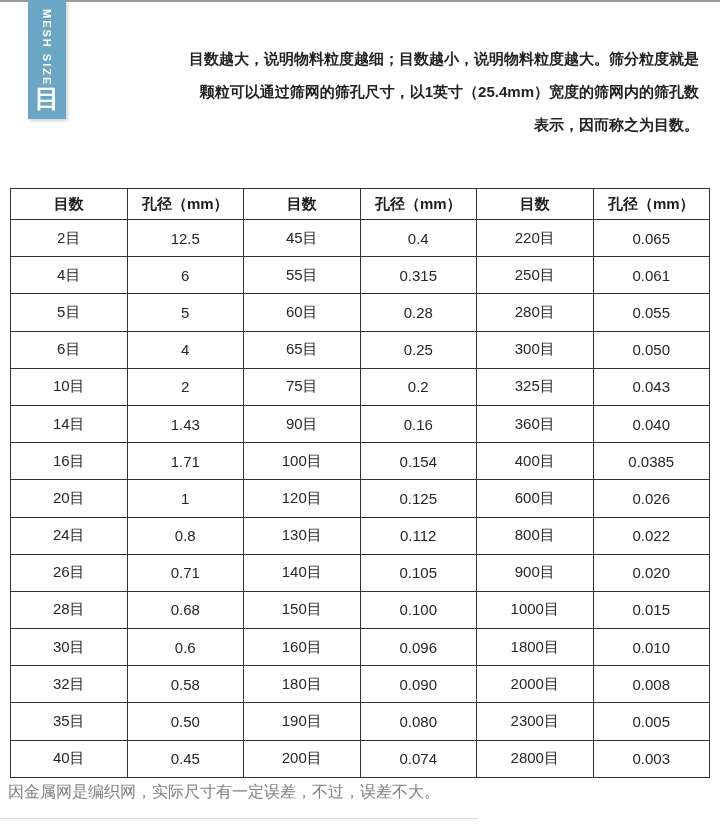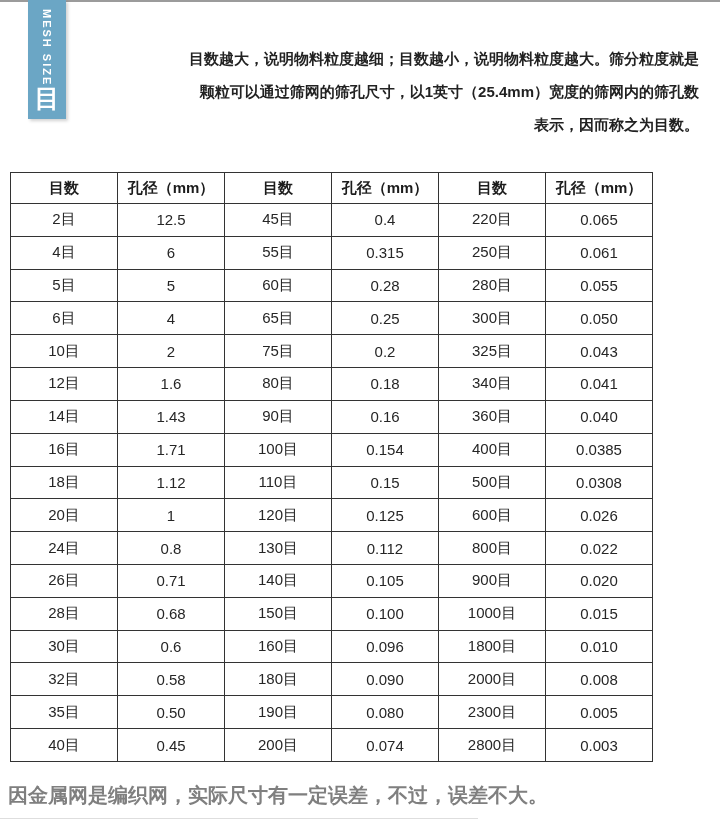--- a/index.html
+++ b/index.html
@@ -44,22 +44,22 @@
     position: absolute; left: 121px; top: 42px;
     width: 578px;
     font-size: 15px;
     font-weight: 700;
     color: #222222;
     line-height: 33px;
     text-align: right;
   }
   .intro .line { white-space: nowrap; }
   table.mesh-table {
-    position: absolute; left: 10px; top: 172px;
-    width: 643px; height: 590px;
+    position: absolute; left: 10px; top: 188px;
+    width: 700px; height: 590px;
     border-collapse: collapse;
     table-layout: fixed;
   }
   table.mesh-table th, table.mesh-table td {
     border: 1.5px solid #333333;
     text-align: center;
     vertical-align: middle;
     font-size: 15px;
     padding: 0;
     width: 16.666%;
@@ -68,22 +68,22 @@
     height: 31px;
     font-weight: 700;
     color: #1c1c1c;
   }
   table.mesh-table td {
     font-weight: 400;
     color: #262626;
   }
   .footer-note {
     position: absolute; left: 8px; top: 782px;
-    font-size: 20px;
-    font-weight: 700;
+    font-size: 16px;
+    font-weight: 400;
     color: #7f7f7f;
     white-space: nowrap;
   }
   .bottom-line {
     position: absolute; left: 0; top: 818px;
     width: 478px; height: 1px;
     background: #dedede;
   }
 </style>
 </head>
@@ -148,52 +148,36 @@
       </tr>
       <tr>
         <td>10目</td>
         <td>2</td>
         <td>75目</td>
         <td>0.2</td>
         <td>325目</td>
         <td>0.043</td>
       </tr>
       <tr>
-        <td>12目</td>
-        <td>1.6</td>
-        <td>80目</td>
-        <td>0.18</td>
-        <td>340目</td>
-        <td>0.041</td>
-      </tr>
-      <tr>
         <td>14目</td>
         <td>1.43</td>
         <td>90目</td>
         <td>0.16</td>
         <td>360目</td>
         <td>0.040</td>
       </tr>
       <tr>
         <td>16目</td>
         <td>1.71</td>
         <td>100目</td>
         <td>0.154</td>
         <td>400目</td>
         <td>0.0385</td>
       </tr>
       <tr>
-        <td>18目</td>
-        <td>1.12</td>
-        <td>110目</td>
-        <td>0.15</td>
-        <td>500目</td>
-        <td>0.0308</td>
-      </tr>
-      <tr>
         <td>20目</td>
         <td>1</td>
         <td>120目</td>
         <td>0.125</td>
         <td>600目</td>
         <td>0.026</td>
       </tr>
       <tr>
         <td>24目</td>
         <td>0.8</td>

